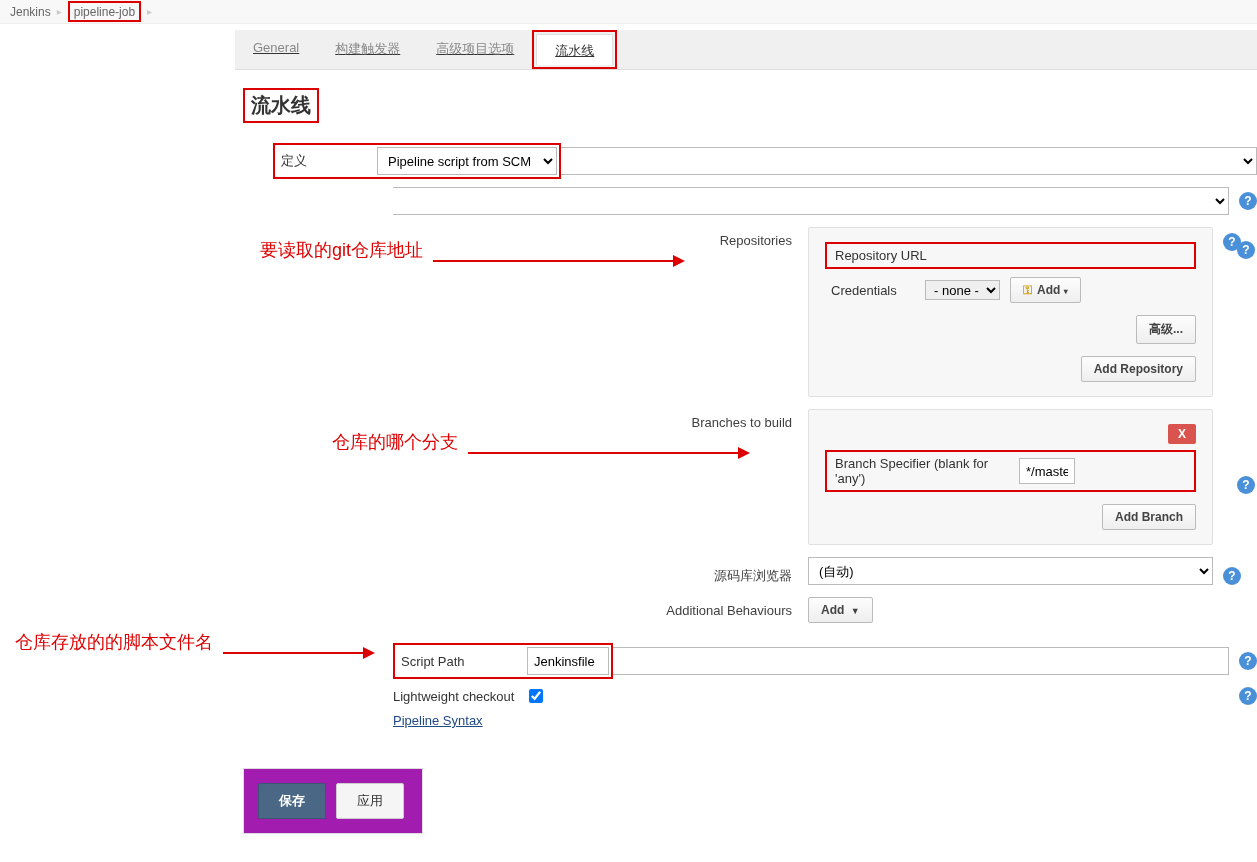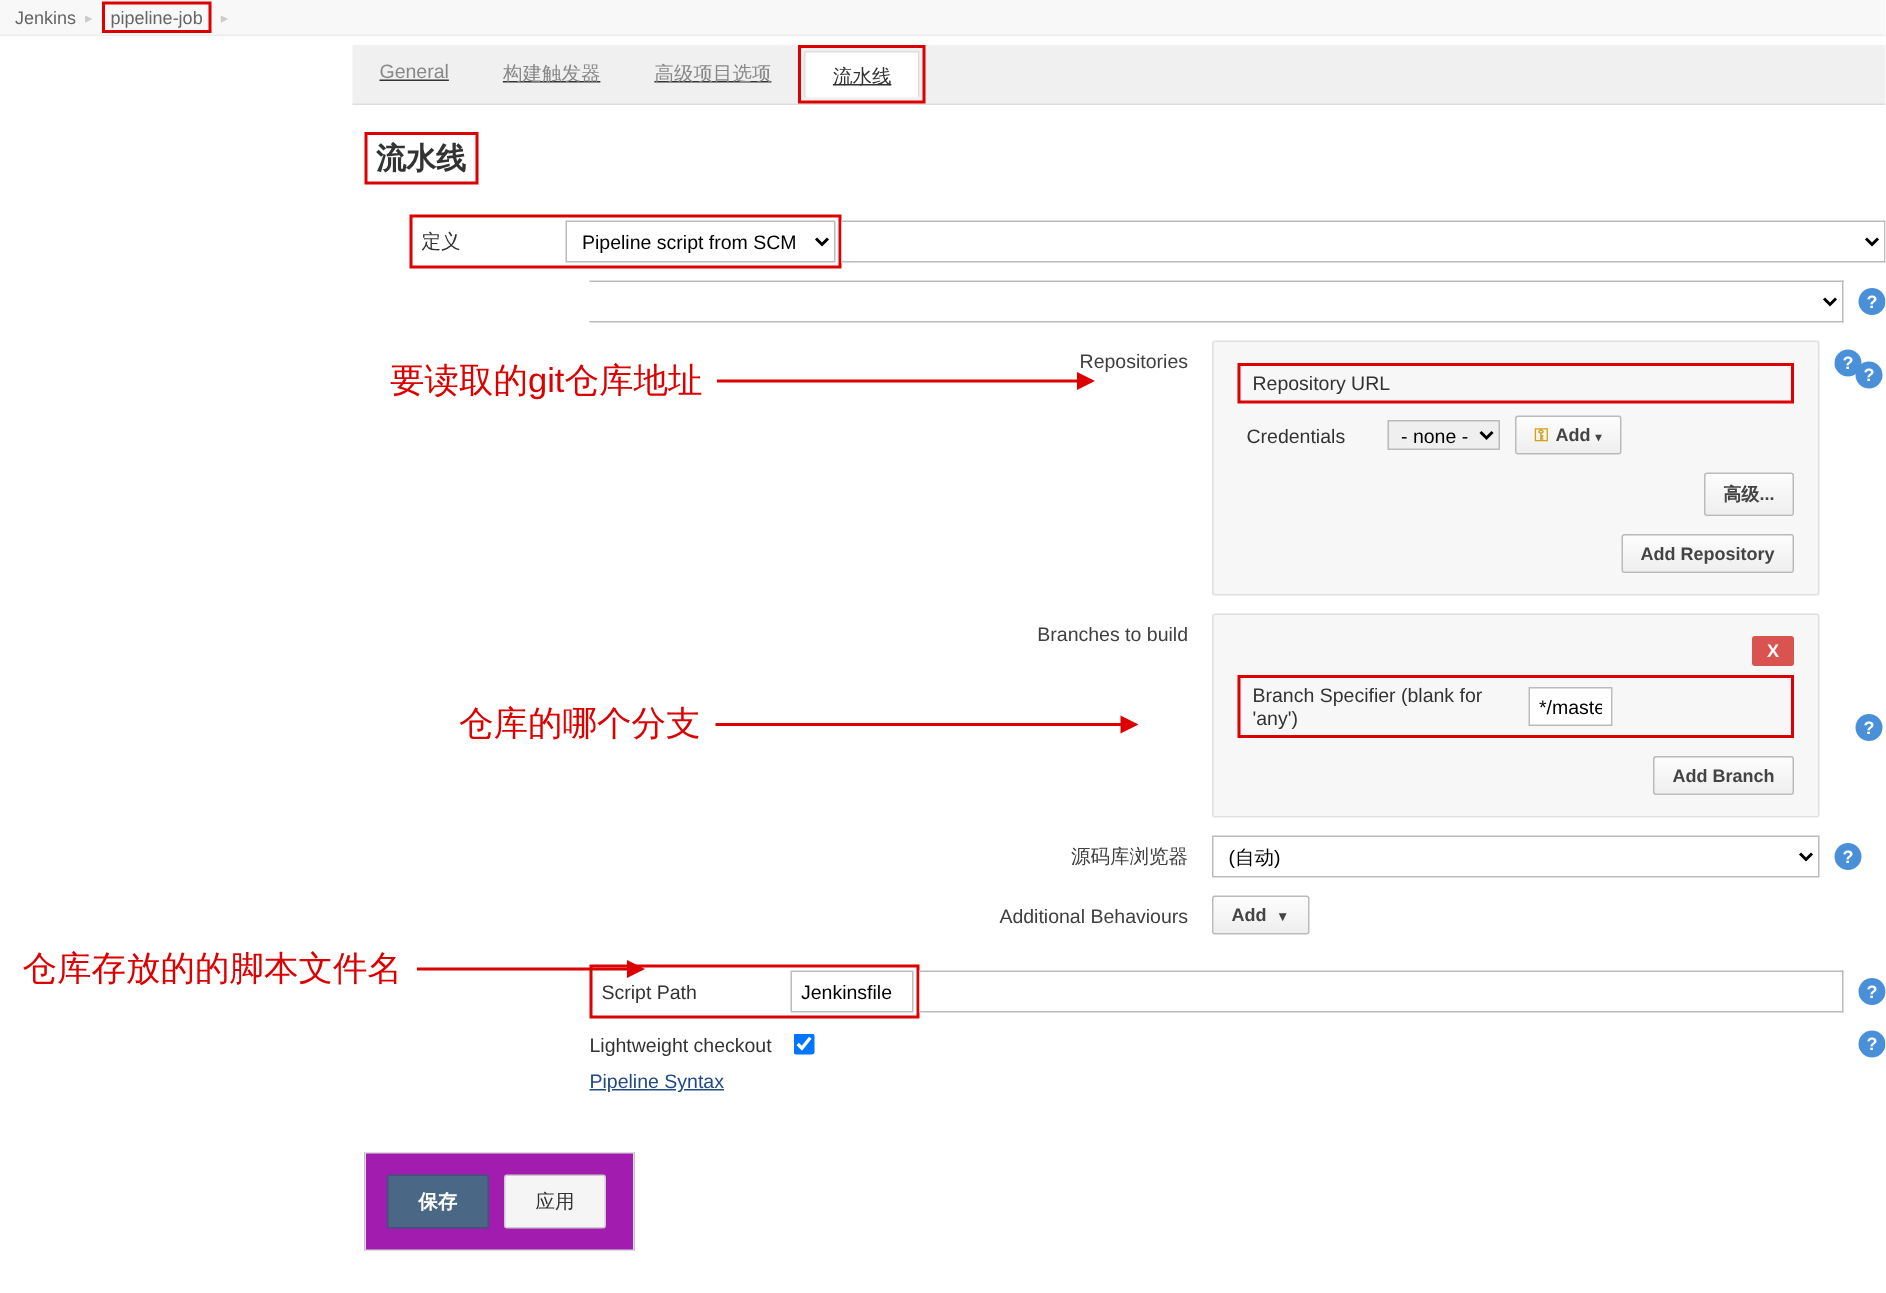--- a/index.html
+++ b/index.html
@@ -139,23 +139,23 @@
       color: #444;
       cursor: pointer;
       border-radius: 2px;
       font-weight: bold;
     }
     .btn-row-right { display: flex; justify-content: flex-end; }
     .key-icon { color: #d4a017; margin-right: 2px; }
     .annotation {
       position: absolute;
       color: #d00;
-      font-size: 23px;
-      display: flex;
-      align-items: center;
+      font-size: 18px;
+      display: flex;
+      align-items: flex-end;
     }
     .arrow {
       width: 120px;
       height: 2px;
       background: #d00;
       position: relative;
       margin-left: 10px;
     }
     .arrow::after {
       content: '';
@@ -284,21 +284,21 @@
         <button class="btn">高级...</button>
       </div>
       <div class="btn-row-right">
         <button class="btn">Add Repository</button>
       </div>
     </div>
     <span class="help-icon" style="margin-top:6px;">?</span>
   </div>
 
   
-  <div class="annotation" style="top:430px; left:306px;margin-top:37px;">
+  <div class="annotation" style="top:430px; left:332px;">
     <span>仓库的哪个分支</span>
     <div class="arrow" style="width:280px;"></div>
   </div>
 
   
   <div class="sub-section">
     <div class="sub-label-col" style="width:415px;">Branches to build</div>
     <div class="repo-panel" style="max-width:405px;">
       <div style="display:flex;justify-content:flex-end;margin-bottom:6px;">
         <span class="delete-x">X</span>
@@ -308,21 +308,21 @@
         <input class="panel-input" style="width: 56px; flex: 0 0 auto;" value="*/master">
       </div>
       <span class="help-icon" style="position:absolute;margin-left:412px;margin-top:-28px;">?</span>
       <div class="btn-row-right" style="margin-top:12px;">
         <button class="btn">Add Branch</button>
       </div>
     </div>
   </div>
 
   
-  <div class="sub-section" style="align-items:center;">
+  <div class="sub-section" style="align-items:flex-end;">
     <div class="sub-label-col" style="width:415px;padding-top:0;">源码库浏览器</div>
     <select class="wide-select" style="max-width:405px;">
       <option>(自动)</option>
     </select>
     <span class="help-icon">?</span>
   </div>
 
   
   <div class="sub-section" style="align-items:center;">
     <div class="sub-label-col" style="width:415px;padding-top:0;">Additional Behaviours</div>

